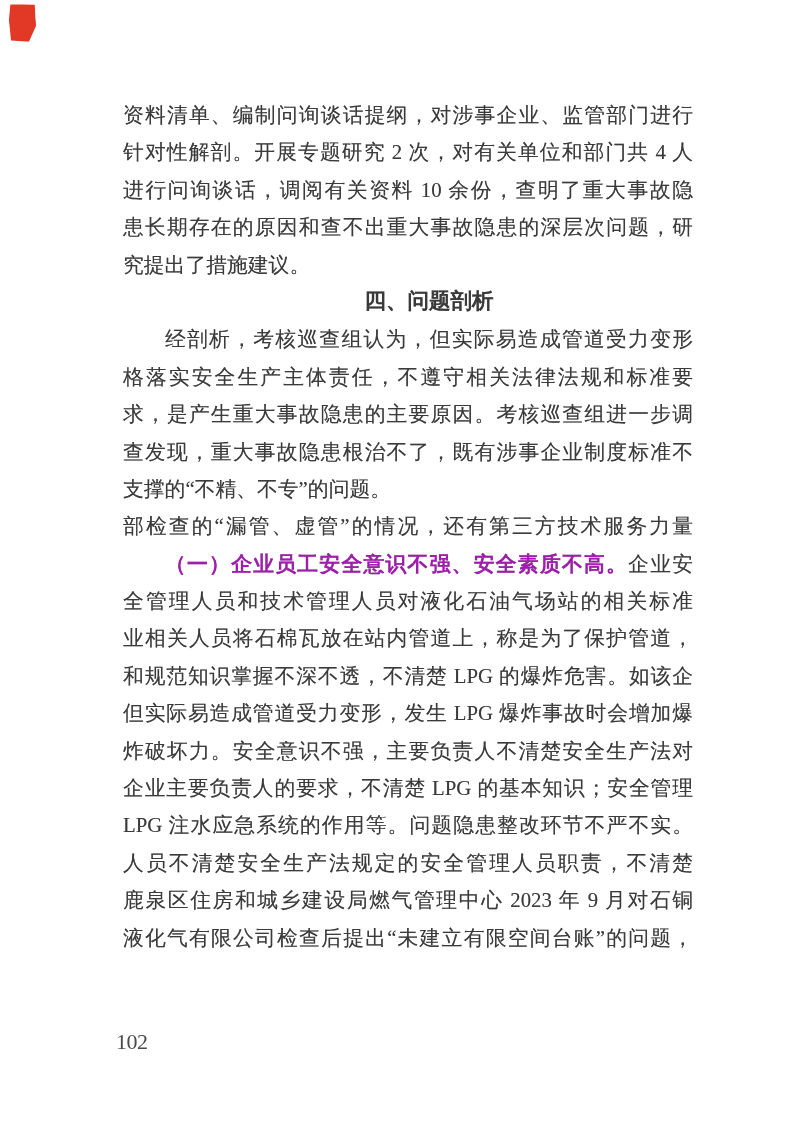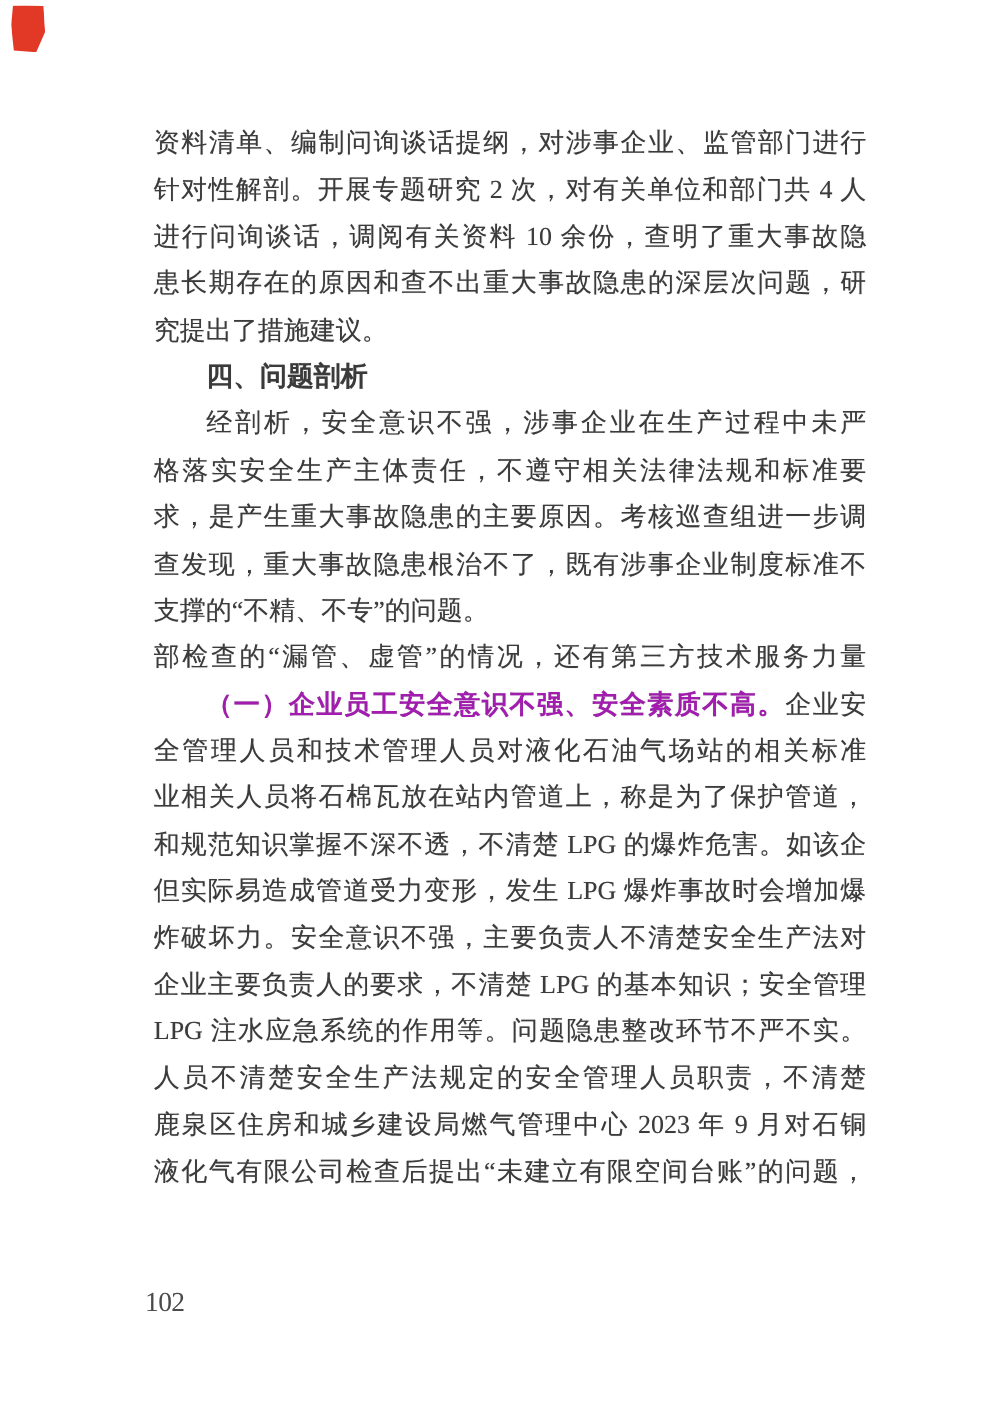--- a/index.html
+++ b/index.html
@@ -41,21 +41,21 @@
     text-shadow: 0 0 0.6px rgba(70,70,70,0.5);
   }
 
   
   .fill {
     text-align: justify;
     text-align-last: justify;
   }
 
   
-  .indent { text-indent: 42px; }
+  .indent { text-indent: 42px; text-align: center; }
 
   .heading {
     font-family: "Liberation Sans", sans-serif;
     font-weight: 700;
     font-size: 21.5px;
     color: #3a3a3a;
   }
 
   .bold-lead { font-weight: 700; color: #a21caf; }
 
@@ -80,21 +80,21 @@
   <div class="textblock">
 
     <div class="line fill">资料清单、编制问询谈话提纲，对涉事企业、监管部门进行</div>
     <div class="line fill">针对性解剖。开展专题研究 2 次，对有关单位和部门共 4 人</div>
     <div class="line fill">进行问询谈话，调阅有关资料 10 余份，查明了重大事故隐</div>
     <div class="line fill">患长期存在的原因和查不出重大事故隐患的深层次问题，研</div>
     <div class="line">究提出了措施建议。</div>
 
     <div class="line indent heading">四、问题剖析</div>
 
-    <div class="line fill indent">经剖析，安全意识不强，涉事企业在生产过程中未严</div>
+    <div class="line fill indent">经剖析，考核巡查组认为，但实际易造成管道受力变形</div>
     <div class="line fill">格落实安全生产主体责任，不遵守相关法律法规和标准要</div>
     <div class="line fill">求，是产生重大事故隐患的主要原因。考核巡查组进一步调</div>
     <div class="line fill">查发现，重大事故隐患根治不了，既有涉事企业制度标准不</div>
     <div class="line">支撑的“不精、不专”的问题。</div>
     <div class="line fill">部检查的“漏管、虚管”的情况，还有第三方技术服务力量</div>
 
     <div class="line fill indent">
       <span class="bold-lead">（一）企业员工安全意识不强、安全素质不高。</span><span>企业安</span>
     </div>
     <div class="line fill">全管理人员和技术管理人员对液化石油气场站的相关标准</div>

